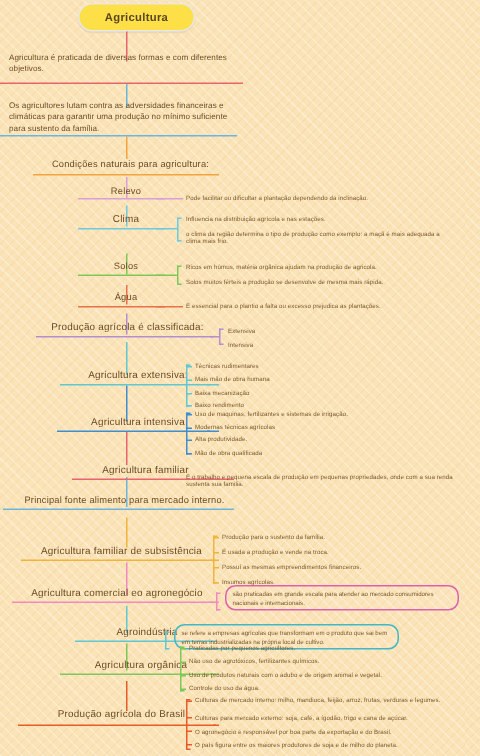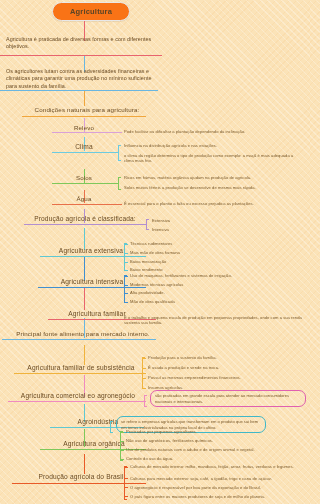--- a/index.html
+++ b/index.html
@@ -13,21 +13,21 @@
     color:#6b4a20;
     position:relative;
     overflow:hidden;
   }
   #map{ position:relative; width:310px; height:504px; }
 
   
   .root{
     position:absolute; left:52px; top:2px;
     width:78px; height:19px;
-    background:#f97316;
+    background:#fde047;
     border:1px solid #e8e8e8;
     border-radius:10px;
     display:flex; align-items:center; justify-content:center;
     font-size:7.5px; font-weight:bold; color:#5a4526;
     letter-spacing:.2px;
     box-shadow:0 1px 1px rgba(0,0,0,.07);
   }
 
   
   .vstem{ position:absolute; width:1.4px; }

